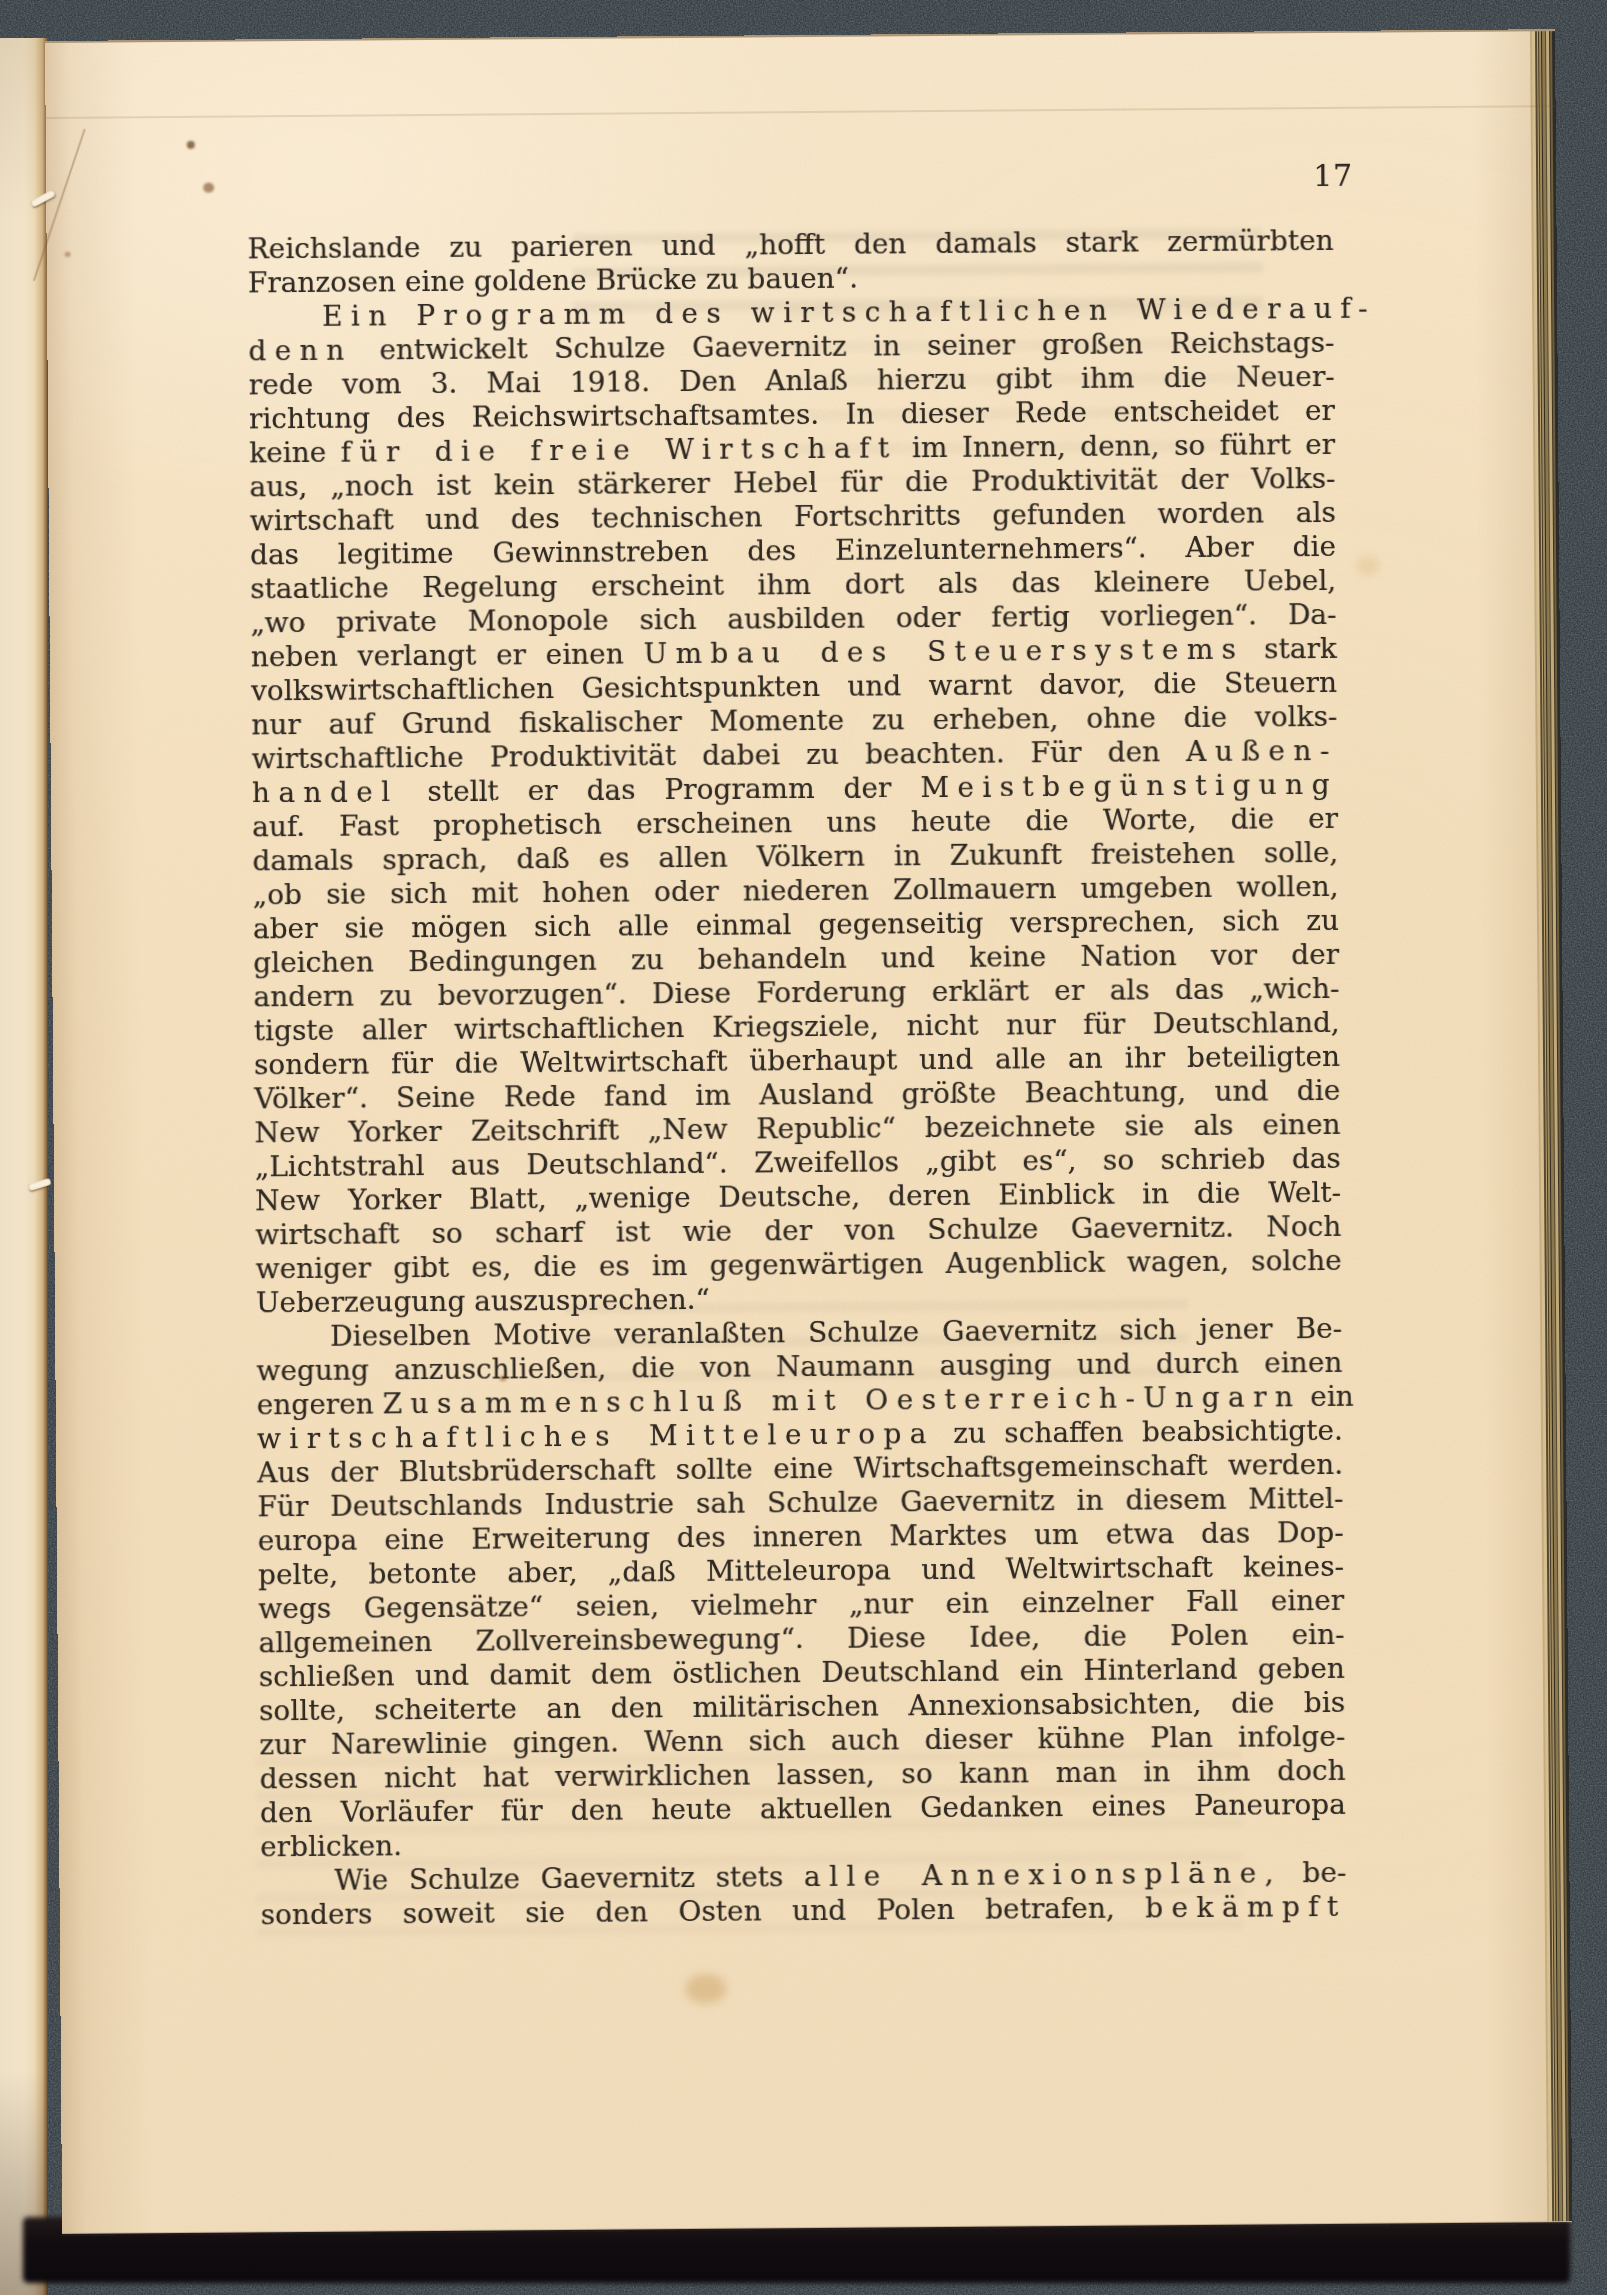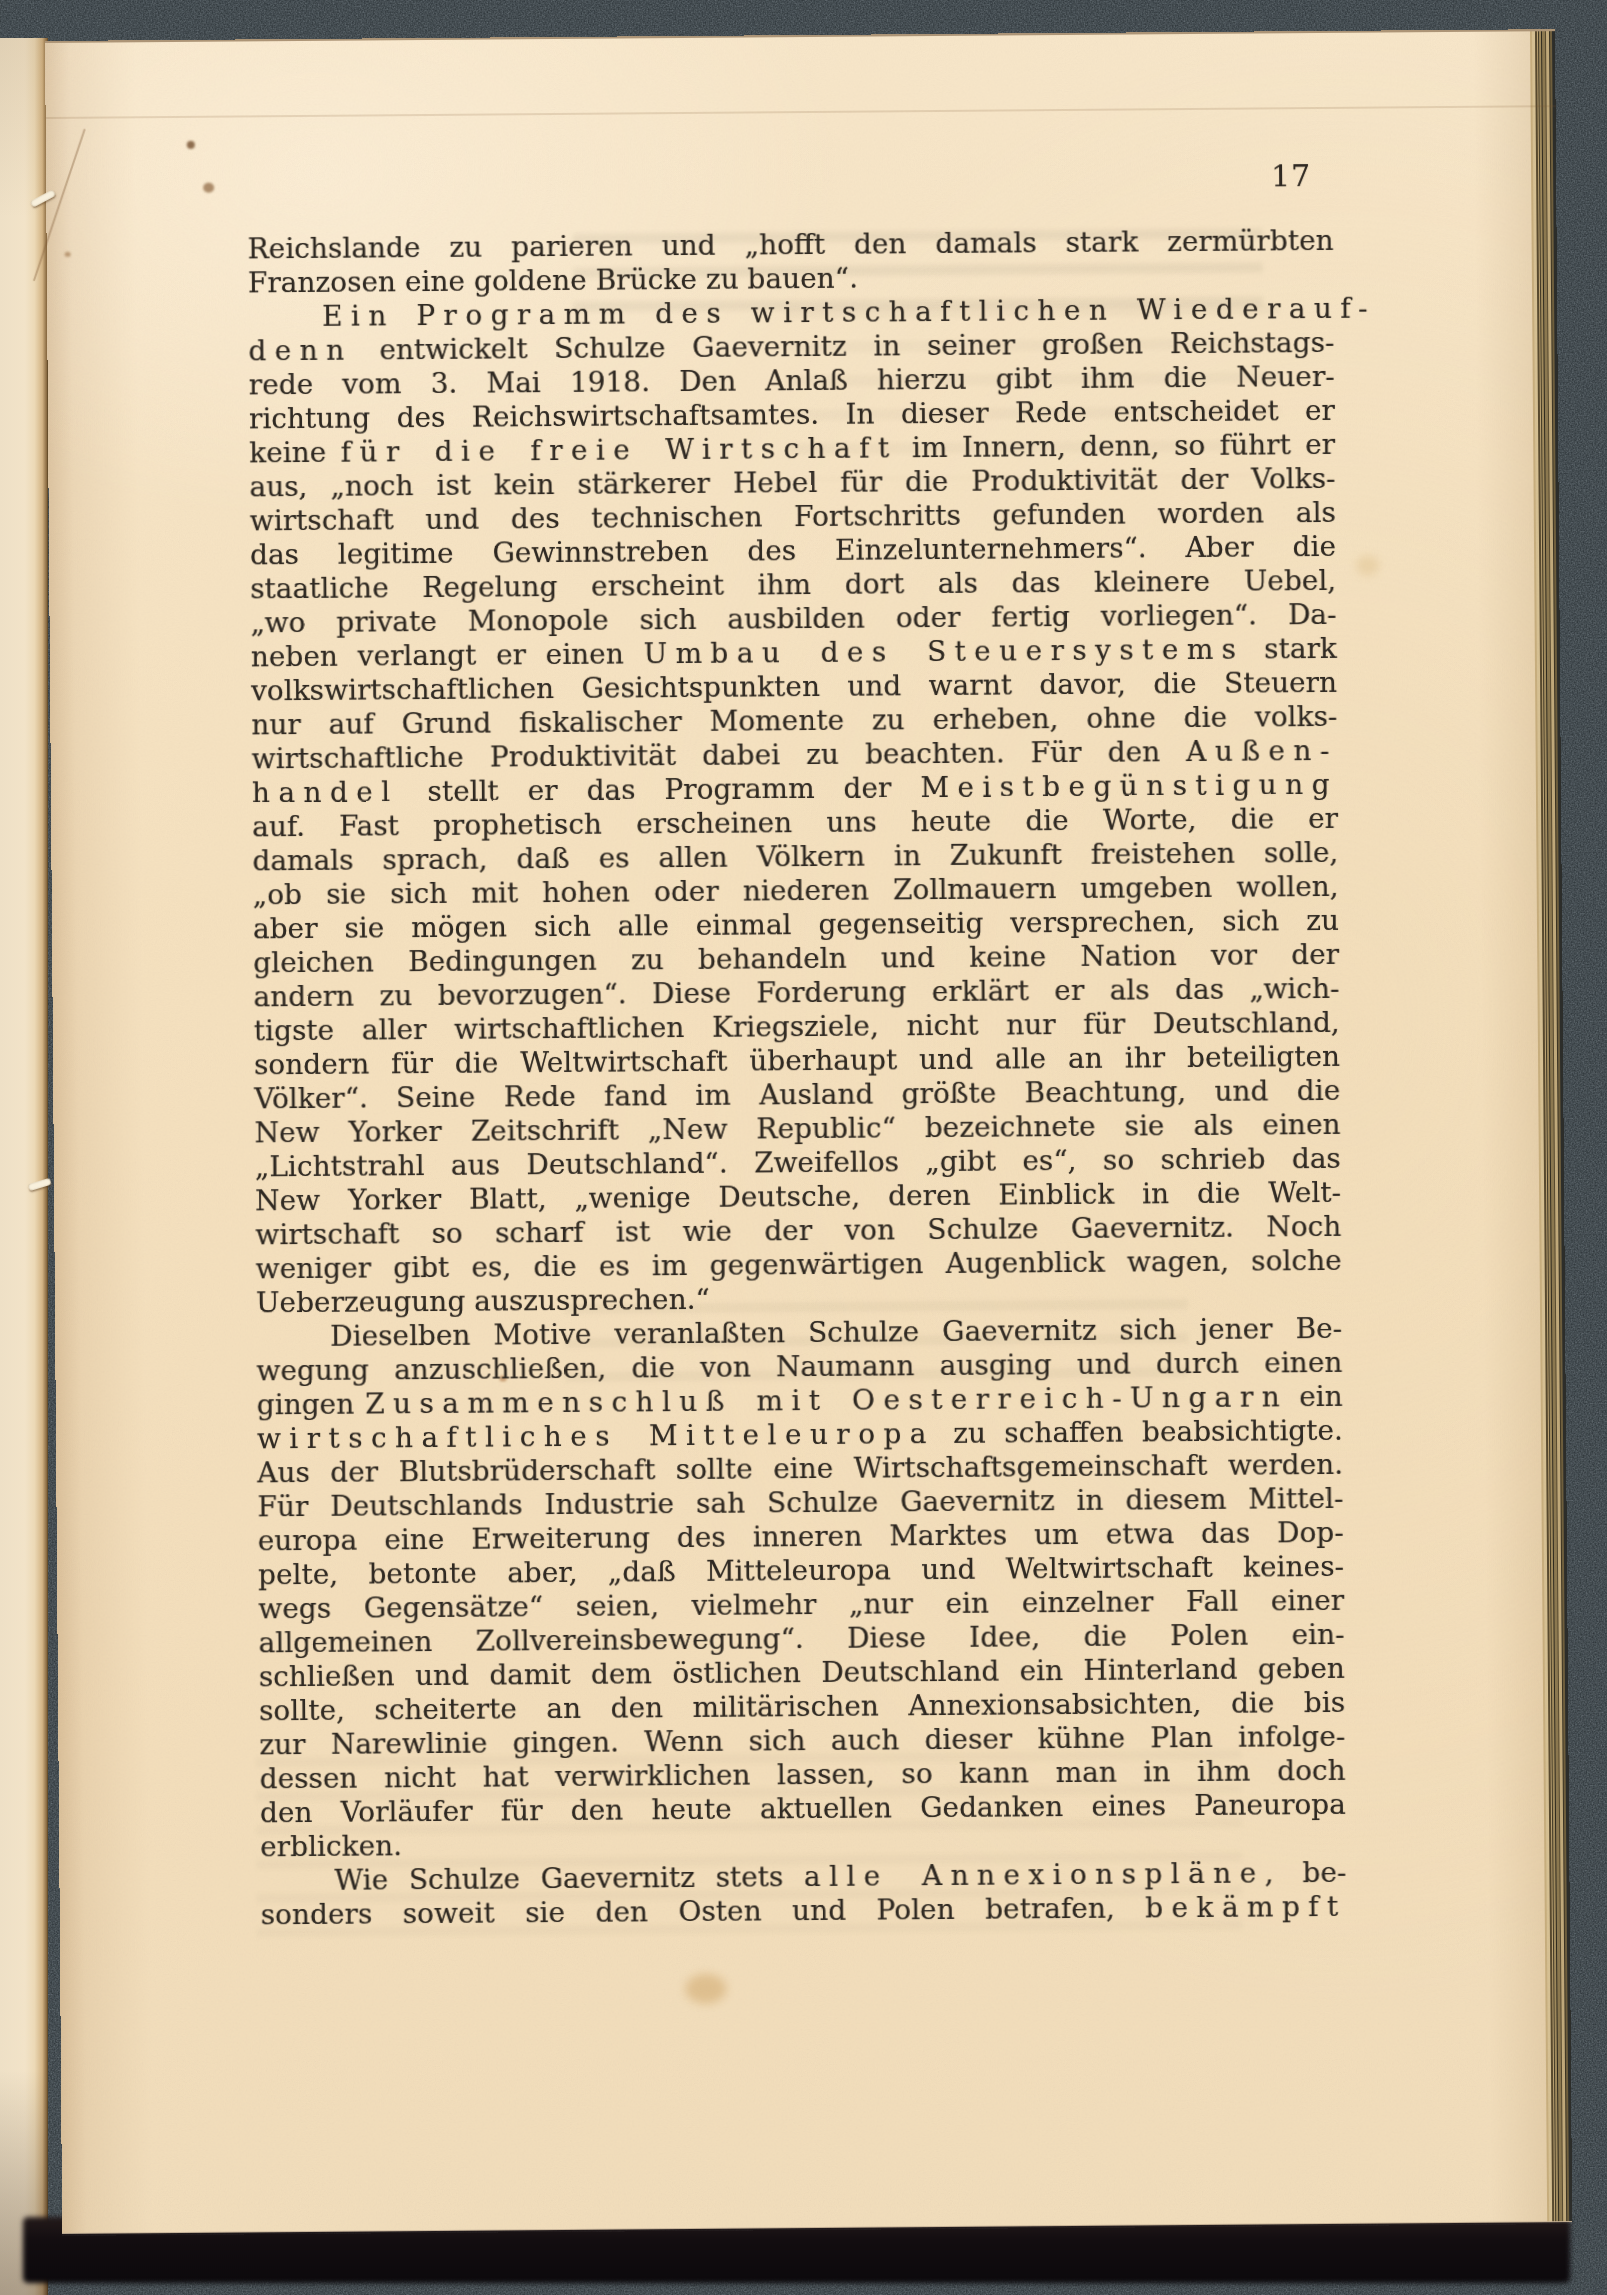--- a/index.html
+++ b/index.html
@@ -68,21 +68,21 @@
   
   .stain{position:absolute;border-radius:50%;pointer-events:none;}
   .stain.s1{left:141px;top:99px;width:8.2px;height:8.2px;background:#6b4423;opacity:.75;filter:blur(0.8px);}
   .stain.s2{left:157px;top:141px;width:10.7px;height:10px;background:#7a4f28;opacity:.6;filter:blur(1.2px);}
   .stain.s3{left:18px;top:209px;width:5.7px;height:5px;background:#8a5c30;opacity:.5;filter:blur(0.8px);}
   .stain.s4{left:625px;top:1936px;width:41px;height:30px;background:#c99d5c;opacity:.45;filter:blur(5px);}
   .stain.s5{left:1307px;top:523px;width:23px;height:20px;background:#d8b77d;opacity:.35;filter:blur(4.1px);}
   .stain.s6{left:444px;top:1336px;width:6.6px;height:5.7px;background:#a0622f;opacity:.5;filter:blur(0.8px);}
   
   .pagenum{
-    position:absolute;left:1225px;top:125px;width:82px;text-align:left;
+    position:absolute;left:1225px;top:125px;width:82px;text-align:right;
     font-size:30px;color:var(--ink,#2f2922);letter-spacing:0.8px;
     text-shadow:0 0 0.8px rgba(47,41,34,.5);
   }
   .textblock{
     position:absolute;left:201px;top:191px;width:1086px;
     font-size:28px;line-height:34px;color:var(--ink,#2f2922);
     text-shadow:0 0 0.8px rgba(47,41,34,.45);
   }
   .textblock .line{text-align:justify;text-align-last:justify;white-space:nowrap;}
   .textblock .line.endpara{text-align-last:left;}
@@ -179,21 +179,21 @@
         <div class="line"><span>sondern für die Weltwirtschaft überhaupt und alle an ihr beteiligten</span></div>
         <div class="line"><span>Völker“. Seine Rede fand im Ausland größte Beachtung, und die</span></div>
         <div class="line"><span>New Yorker Zeitschrift „New Republic“ bezeichnete sie als einen</span></div>
         <div class="line"><span>„Lichtstrahl aus Deutschland“. Zweifellos „gibt es“, so schrieb das</span></div>
         <div class="line"><span>New Yorker Blatt, „wenige Deutsche, deren Einblick in die Welt-</span></div>
         <div class="line"><span>wirtschaft so scharf ist wie der von Schulze Gaevernitz. Noch</span></div>
         <div class="line"><span>weniger gibt es, die es im gegenwärtigen Augenblick wagen, solche</span></div>
         <div class="line endpara"><span>Ueberzeugung auszusprechen.“</span></div>
         <div class="line indent"><span>Dieselben Motive veranlaßten Schulze Gaevernitz sich jener Be-</span></div>
         <div class="line"><span>wegung anzuschließen, die von Naumann ausging und durch einen</span></div>
-        <div class="line"><span>gingen </span><span class="g">Zusammenschluß mit Oesterreich-Ungarn</span><span> ein</span></div>
+        <div class="line"><span>engeren </span><span class="g">Zusammenschluß mit Oesterreich-Ungarn</span><span> ein</span></div>
         <div class="line"><span class="g">wirtschaftliches Mitteleuropa</span><span> zu schaffen beabsichtigte.</span></div>
         <div class="line"><span>Aus der Blutsbrüderschaft sollte eine Wirtschaftsgemeinschaft werden.</span></div>
         <div class="line"><span>Für Deutschlands Industrie sah Schulze Gaevernitz in diesem Mittel-</span></div>
         <div class="line"><span>europa eine Erweiterung des inneren Marktes um etwa das Dop-</span></div>
         <div class="line"><span>pelte, betonte aber, „daß Mitteleuropa und Weltwirtschaft keines-</span></div>
         <div class="line"><span>wegs Gegensätze“ seien, vielmehr „nur ein einzelner Fall einer</span></div>
         <div class="line"><span>allgemeinen Zollvereinsbewegung“. Diese Idee, die Polen ein-</span></div>
         <div class="line"><span>schließen und damit dem östlichen Deutschland ein Hinterland geben</span></div>
         <div class="line"><span>sollte, scheiterte an den militärischen Annexionsabsichten, die bis</span></div>
         <div class="line"><span>zur Narewlinie gingen. Wenn sich auch dieser kühne Plan infolge-</span></div>

